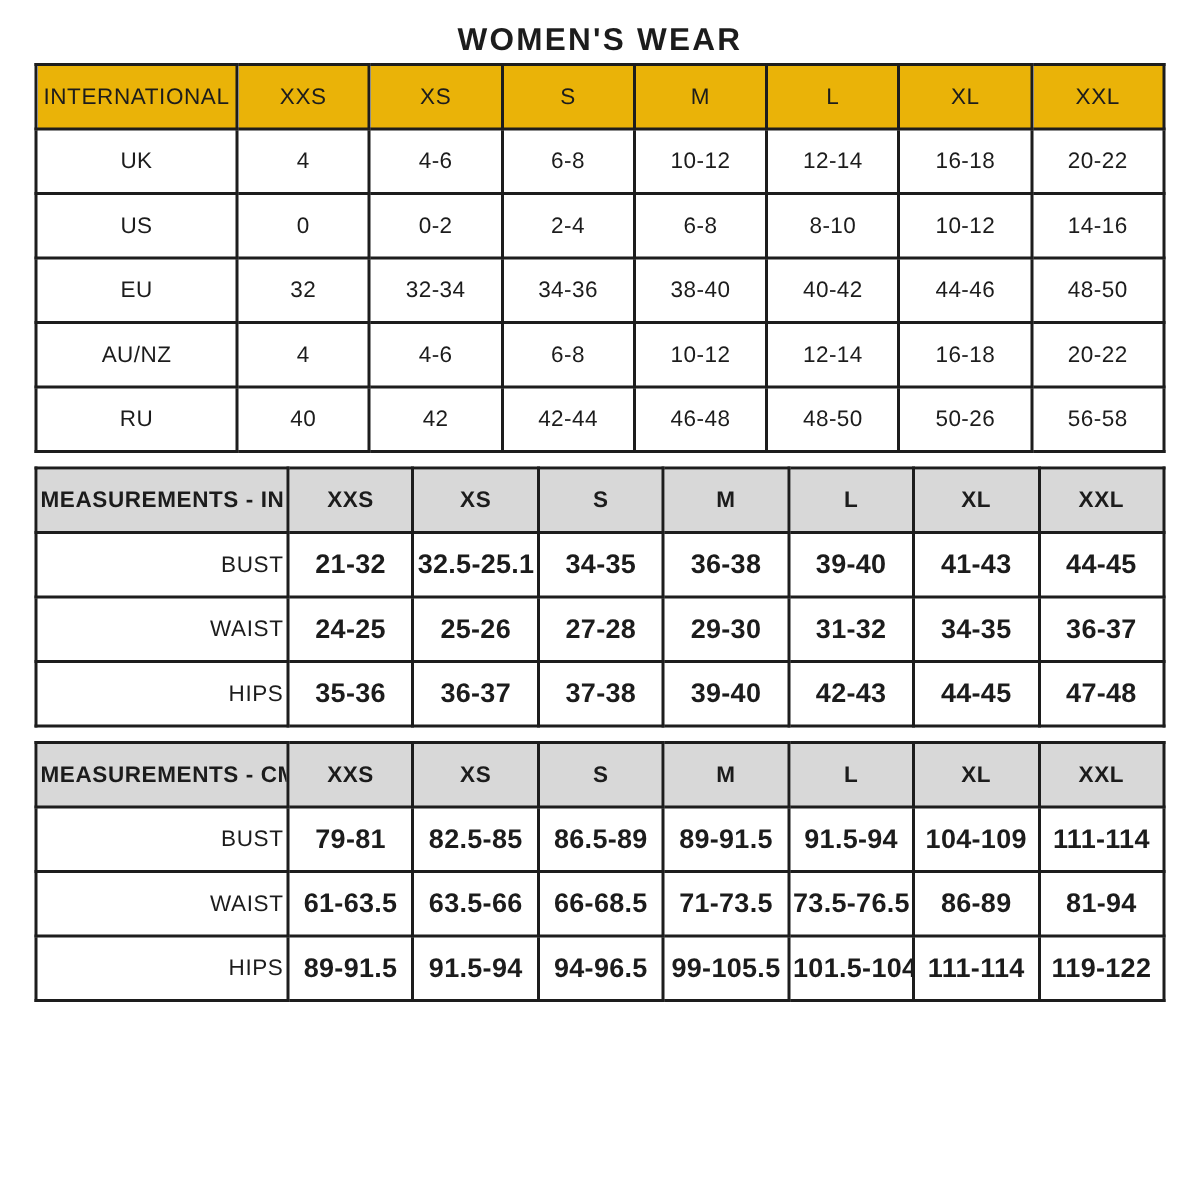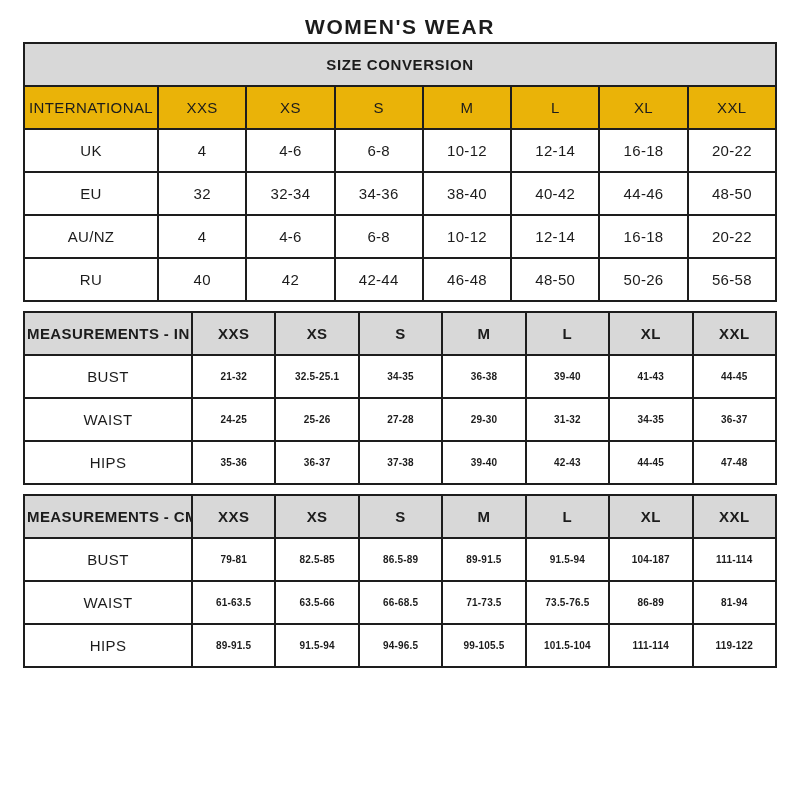--- a/index.html
+++ b/index.html
@@ -54,62 +54,69 @@
   #t0 tr.head th { background: #eab308; font-weight: 500; font-size: 15px; letter-spacing: 0.4px; }
   #t0 td { font-size: 15px; font-weight: 500; letter-spacing: 0.3px; border-radius: 11px; }
   
   #t1 col.c0, #t2 col.c0 { width: 168px; }
   #t1 tr.head th, #t2 tr.head th {
     background: var(--header-bg);
     font-weight: 700;
     font-size: 15px;
     letter-spacing: 0.4px;
   }
-  #t1 td.lab, #t2 td.lab { font-size: 15px; font-weight: 500; letter-spacing: 0.4px; }
-  #t1 td.val, #t2 td.val { font-size: 10px; font-weight: 600; letter-spacing: 0.2px; }
+  #t1 td.lab, #t2 td.lab { font-size: 15px; font-weight: 500; letter-spacing: 0.4px; text-align: right; }
+  #t1 td.val, #t2 td.val { font-size: 18px; font-weight: 600; letter-spacing: 0.2px; }
 </style>
 </head>
 <body>
 
 <main>
   <h1>WOMEN'S WEAR</h1>
   <table id="t0">
       <colgroup>
         <col class="c0">
         <col>
         <col>
         <col>
         <col>
         <col>
         <col>
         <col>
       </colgroup>
       <tbody>
-        <tr>
-          <th class="caption" colspan="8">SIZE CONVERSION</th>
-        </tr>
         <tr class="head">
           <th>INTERNATIONAL</th>
           <th>XXS</th>
           <th>XS</th>
           <th>S</th>
           <th>M</th>
           <th>L</th>
           <th>XL</th>
           <th>XXL</th>
         </tr>
         <tr>
           <td class="lab">UK</td>
           <td class="val">4</td>
           <td class="val">4-6</td>
           <td class="val">6-8</td>
           <td class="val">10-12</td>
           <td class="val">12-14</td>
           <td class="val">16-18</td>
           <td class="val">20-22</td>
+        </tr>
+        <tr>
+          <td class="lab">US</td>
+          <td class="val">0</td>
+          <td class="val">0-2</td>
+          <td class="val">2-4</td>
+          <td class="val">6-8</td>
+          <td class="val">8-10</td>
+          <td class="val">10-12</td>
+          <td class="val">14-16</td>
         </tr>
         <tr>
           <td class="lab">EU</td>
           <td class="val">32</td>
           <td class="val">32-34</td>
           <td class="val">34-36</td>
           <td class="val">38-40</td>
           <td class="val">40-42</td>
           <td class="val">44-46</td>
           <td class="val">48-50</td>
@@ -212,21 +219,21 @@
           <th>XL</th>
           <th>XXL</th>
         </tr>
         <tr>
           <td class="lab">BUST</td>
           <td class="val">79-81</td>
           <td class="val">82.5-85</td>
           <td class="val">86.5-89</td>
           <td class="val">89-91.5</td>
           <td class="val">91.5-94</td>
-          <td class="val">104-187</td>
+          <td class="val">104-109</td>
           <td class="val">111-114</td>
         </tr>
         <tr>
           <td class="lab">WAIST</td>
           <td class="val">61-63.5</td>
           <td class="val">63.5-66</td>
           <td class="val">66-68.5</td>
           <td class="val">71-73.5</td>
           <td class="val">73.5-76.5</td>
           <td class="val">86-89</td>

